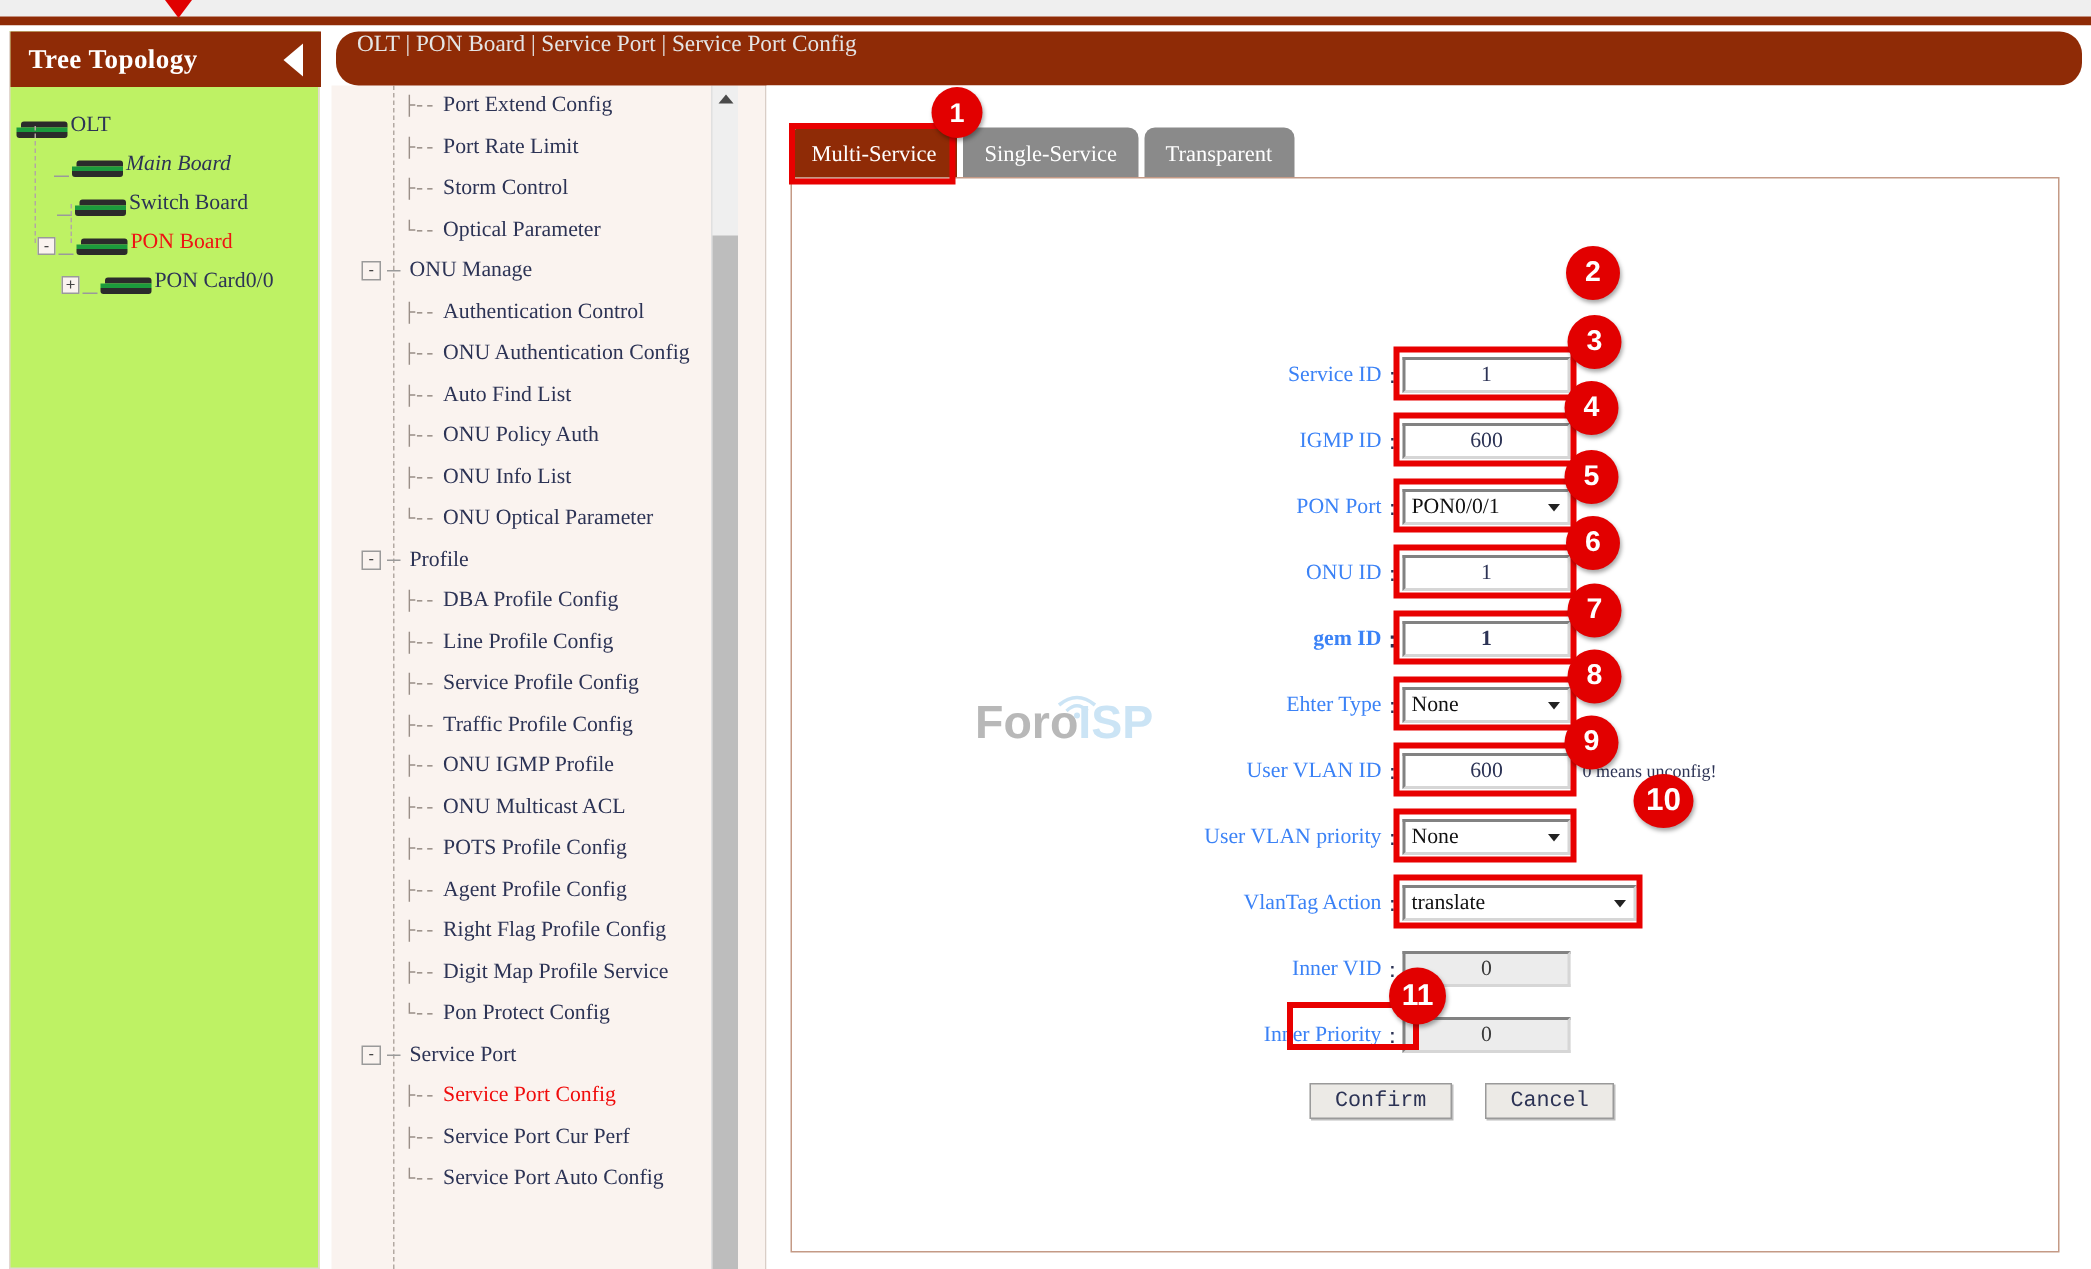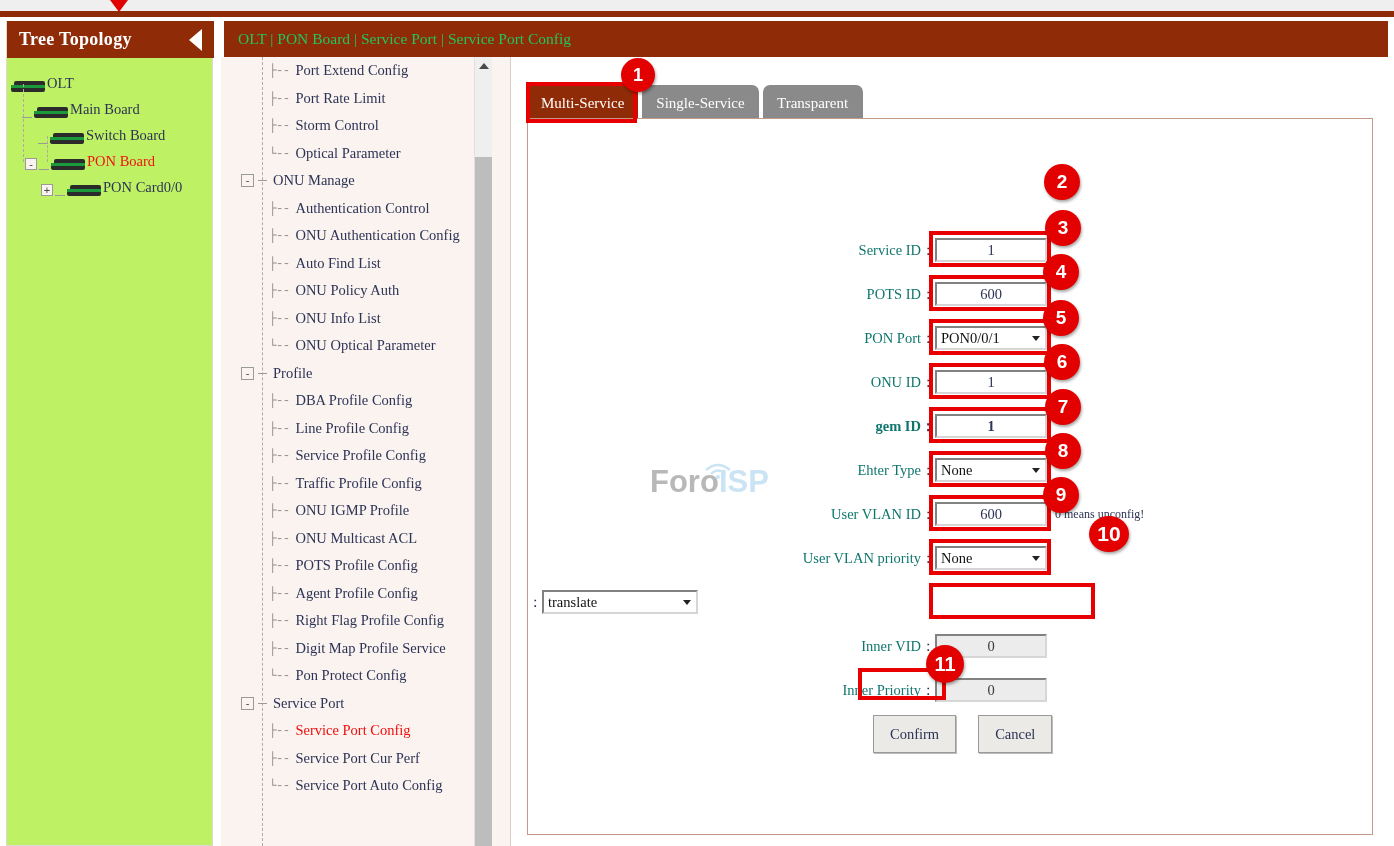--- a/index.html
+++ b/index.html
@@ -83,22 +83,22 @@
 
   
   #menu-scrollbar{position:absolute;right:18px;top:0;width:17px;height:789px;background:#efefef;border-left:1px solid #e0e0e0;}
   #menu-sb-up{position:absolute;left:0;top:0;width:17px;height:17px;display:flex;align-items:center;justify-content:center;cursor:pointer;}
   #menu-sb-up .tri{width:0;height:0;border-left:5px solid transparent;border-right:5px solid transparent;border-bottom:6px solid #4a4a4a;}
   #menu-sb-thumb{position:absolute;left:0;top:100px;width:17px;height:689px;background:#bdbdbd;cursor:pointer;}
 
   
   #content-header{
     position:absolute;left:224px;top:21px;width:1164px;height:36px;
-    background:#8f2b06;color:#22c55e;display:flex;align-items:center;
-    padding-left:14px;box-sizing:border-box;font-size:15.5px;
+    background:#8f2b06;color:#e5e5e5;display:flex;
+    padding-left:14px;box-sizing:border-box;font-size:15.5px;border-radius:15px;
   }
   #content-area{position:absolute;left:511px;top:57px;width:877px;height:789px;background:#ffffff;}
 
   
   #tabs{position:absolute;left:16px;top:25px;height:39px;display:flex;align-items:flex-end;}
   .tab{
     height:36px;min-width:100px;padding:0 14px;border-radius:7px 7px 0 0;
     display:flex;align-items:center;justify-content:center;
     color:#ffffff;font-size:15px;margin-right:4px;cursor:pointer;box-sizing:border-box;
     background:#8a8a8a;
@@ -112,21 +112,21 @@
 
   
   #watermark{position:absolute;left:122px;top:335px;width:160px;height:56px;pointer-events:none;}
   #watermark .wm-text{font-family:"Liberation Sans",sans-serif;font-size:31px;font-weight:bold;line-height:56px;}
   #watermark .wm-a{color:#b8b8b8;}
   #watermark .wm-b{color:#cbe4f5;}
 
   
   .frow{position:absolute;left:0;width:846px;height:26px;display:flex;align-items:center;}
   .flabel{
-    width:393px;text-align:right;font-size:14.5px;color:#0f766e;
+    width:393px;text-align:right;font-size:14.5px;color:#3b82f6;
     padding-right:0;box-sizing:border-box;
   }
   .fcolon{width:14px;text-align:center;font-size:14.5px;color:#2c3355;}
   .finput{
     width:112px;height:24px;border:2px inset #d6d6d6;background:#ffffff;
     text-align:center;font-size:14.5px;color:#2c3355;line-height:20px;
     box-sizing:border-box;font-family:"Liberation Serif",serif;
   }
   .finput.readonly{background:#ececec;color:#3a3a3a;}
   .fselect{
@@ -136,22 +136,22 @@
     display:flex;align-items:center;justify-content:space-between;cursor:pointer;
   }
   .fselect.wide{width:156px;}
   .chev{
     width:0;height:0;border-left:4px solid transparent;border-right:4px solid transparent;
     border-top:5px solid #222;margin-right:5px;
   }
   .fhint{font-size:12px;color:#2c3355;margin-left:8px;white-space:nowrap;}
 
   .btn{
-    height:38px;padding:0 16px;background:#eceae6;border:1px solid #9a9a9a;
-    font-size:14.5px;color:#2c3355;font-family:Liberation Serif, serif;
+    height:24px;padding:0 16px;background:#eceae6;border:1px solid #9a9a9a;
+    font-size:14.5px;color:#2c3355;font-family:Liberation Mono, monospace;
     display:flex;align-items:center;justify-content:center;cursor:pointer;
     box-shadow:1px 1px 0 #bdbdbd;box-sizing:border-box;
   }
 
   
   .hl{position:absolute;border:4px solid #e80000;box-sizing:border-box;pointer-events:none;}
   .badge{
     position:absolute;border-radius:50%;background:#e20000;color:#ffffff;
     display:flex;align-items:center;justify-content:center;
     font-family:"Liberation Sans",sans-serif;font-weight:bold;
@@ -175,21 +175,21 @@
   </div>
   <div id="tree-body">
       <div class="tnode" style="padding-left: 4px;">
         <span class="dev">
           <span class="top"></span>
           <span class="mid"></span>
           <span class="bot"></span>
         </span>
         <span class="lbl">OLT</span>
       </div>
-      <div class="tnode" style="padding-left: 2px;">
+      <div class="tnode" style="padding-left: 16px; font-style: italic;">
         <span style="display:inline-block;width:13px"></span>
         <span class="dashlink"></span>
         <span class="dev">
           <span class="top"></span>
           <span class="mid"></span>
           <span class="bot"></span>
         </span>
         <span class="lbl">Main Board</span>
       </div>
       <div class="tnode" style="padding-left: 18px;">
@@ -379,21 +379,21 @@
         <span class="wm-a">Foro</span><span class="wm-b">ISP</span>
       </div>
     </div>
     <div id="form-rows">
         <div class="frow" style="top: 118px;">
           <div class="flabel">Service ID</div>
           <div class="fcolon">：</div>
           <div class="finput">1</div>
         </div>
         <div class="frow" style="top: 162px;">
-          <div class="flabel">POTS ID</div>
+          <div class="flabel">IGMP ID</div>
           <div class="fcolon">：</div>
           <div class="finput">600</div>
         </div>
         <div class="frow" style="top: 206px;">
           <div class="flabel">PON Port</div>
           <div class="fcolon">：</div>
           <div class="fselect">
             <span>PON0/0/1</span>
             <span class="chev"></span>
           </div>
@@ -424,20 +424,21 @@
         </div>
         <div class="frow" style="top: 426px;">
           <div class="flabel">User VLAN priority</div>
           <div class="fcolon">：</div>
           <div class="fselect">
             <span>None</span>
             <span class="chev"></span>
           </div>
         </div>
         <div class="frow" style="top: 470px;">
+          <div class="flabel">VlanTag Action</div>
           <div class="fcolon">：</div>
           <div class="fselect wide">
             <span>translate</span>
             <span class="chev"></span>
           </div>
         </div>
         <div class="frow" style="top: 514px;">
           <div class="flabel">Inner VID</div>
           <div class="fcolon">：</div>
           <div class="finput readonly">0</div>

